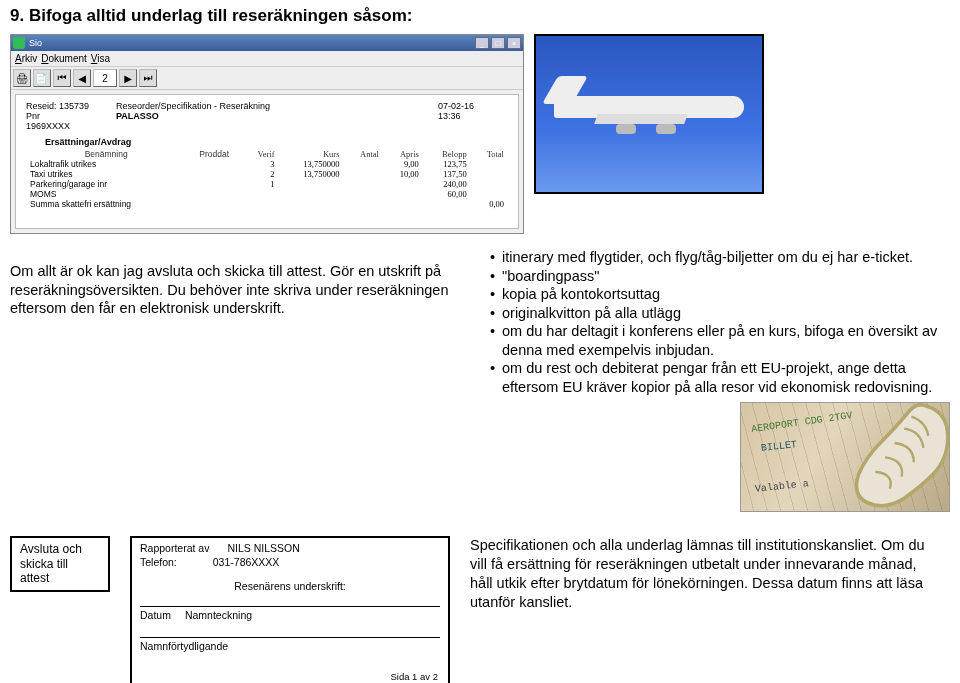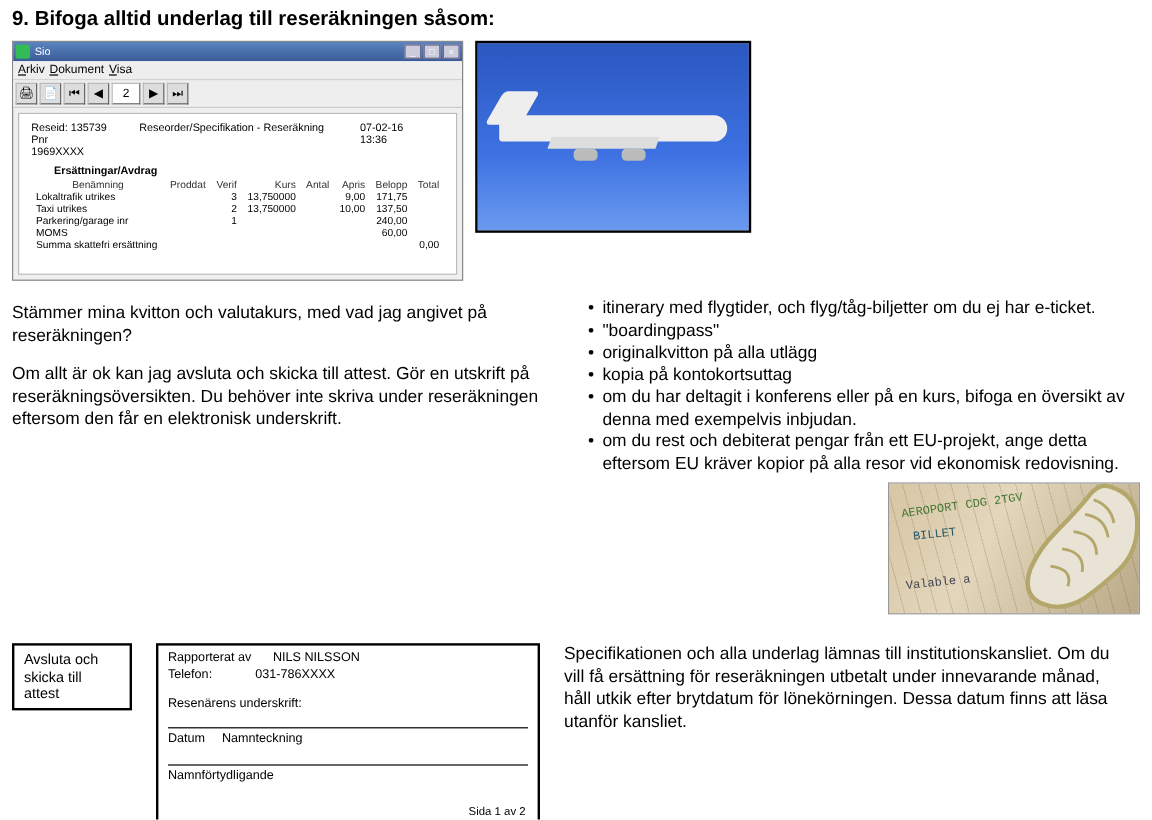--- a/index.html
+++ b/index.html
@@ -12,21 +12,21 @@
     color: #000;
     padding: 6px 10px;
   }
   .title {
     font-weight: bold;
     font-size: 17px;
     margin-bottom: 8px;
   }
   .top-row { display: flex; gap: 10px; }
   .app-window {
-    width: 376px;
+    width: 514px;
     border: 1px solid #888;
     background: #efefef;
     font-size: 10px;
   }
   .titlebar {
     display: flex;
     background: linear-gradient(#5a84c0,#3a5c98);
     color: #fff;
     height: 16px;
     align-items: center;
@@ -45,21 +45,21 @@
   .tbtn { width:18px; height:18px; background:#ddd; border:1px outset #bbb; display:flex; align-items:center; justify-content:center; font-size:10px;}
   .pagebox { background:#fff; margin:4px; border:1px solid #bbb; padding:6px 10px; height:135px; }
   .doc-head { display:flex; font-size:9px; }
   .doc-head .col { flex:1; }
   .doc-head .col.c1 { flex:0 0 90px;}
   .doc-head .col.c3 { text-align:left; flex:0 0 70px;}
   .doc-sect { font-weight:bold; font-size:9px; margin-top:6px;margin-left:19px;}
   .tbl { font-size:8.5px; width:100%; border-collapse:collapse; margin-top:2px;}
   .tbl th { text-align:center; font-weight:normal; color:#333; padding:0 4px; }
   .tbl td { padding:0 4px; }
-  .tbl .r { text-align:right; }
+  .tbl .r { text-align:right;font-family:Liberation Serif, serif; }
   .airplane {
     width: 230px; height: 160px;
     background: linear-gradient(180deg,#2a57c0,#3e72e2 60%,#6a9af0);
     border: 2px solid #000;
     position: relative;
     overflow:hidden;
   }
   .plane-body { position:absolute; width:190px; height:22px; background:#eee; top:60px; left:18px; border-radius:10px 40px 40px 10px; }
   .plane-tail { position:absolute; width:30px; height:28px; background:#eee; top:40px; left:14px; transform: skewX(-30deg); border-radius:4px;}
   .plane-wing { position:absolute; width:90px; height:10px; background:#ddd; top:78px; left:60px; transform: skewX(-20deg);}
@@ -140,20 +140,21 @@
     </div>
     <div class="pagebox">
       <div class="doc-head">
         <div class="col c1">
           <div><span>Reseid:</span> <span>135739</span></div>
           <div><span>Pnr</span></div>
           <div><span>1969XXXX</span></div>
         </div>
         <div class="col">
           <div>Reseorder/Specifikation - Reseräkning</div>
+          <div style="font-weight:bold">PALASSO</div>
         </div>
         <div class="col c3">
           <div>07-02-16</div>
           <div>13:36</div>
         </div>
       </div>
       <div class="doc-sect">Ersättningar/Avdrag</div>
       <table class="tbl">
         <tbody>
             <tr>
@@ -166,21 +167,21 @@
           <th class="r">Belopp</th>
           <th class="r">Total</th>
         </tr>
         <tr>
               <td>Lokaltrafik utrikes</td>
               <td></td>
               <td class="r">3</td>
               <td class="r">13,750000</td>
               <td></td>
               <td class="r">9,00</td>
-              <td class="r">171,75</td>
+              <td class="r">123,75</td>
               <td></td>
             </tr>
         <tr>
               <td>Taxi utrikes</td>
               <td></td>
               <td class="r">2</td>
               <td class="r">13,750000</td>
               <td></td>
               <td class="r">10,00</td>
               <td class="r">137,50</td>
@@ -225,29 +226,28 @@
     <div class="plane-tail"></div>
     <div class="plane-body"></div>
     <div class="plane-wing"></div>
     <div class="plane-eng1"></div>
     <div class="plane-eng2"></div>
   </div>
 </div>
 
 <div class="mid-row">
   <div class="left-col">
-    <p class="para">Stämmer mina kvitton och valutakurs, med vad jag angivet på reseräkningen?</p>
     <p class="para" style="margin-top:14px">Om allt är ok kan jag avsluta och skicka till attest. Gör en utskrift på reseräkningsöversikten. Du behöver inte skriva under reseräkningen eftersom den får en elektronisk underskrift.</p>
   </div>
   <div class="right-col">
     <ul class="bullets">
       <li>itinerary med flygtider, och flyg/tåg-biljetter om du ej har e-ticket.</li>
       <li>"boardingpass"</li>
+      <li>kopia på kontokortsuttag</li>
       <li>originalkvitton på alla utlägg</li>
-      <li>kopia på kontokortsuttag</li>
       <li>om du har deltagit i konferens eller på en kurs, bifoga en översikt av denna med exempelvis inbjudan.</li>
       <li>om du rest och debiterat pengar från ett EU-projekt, ange detta eftersom EU kräver kopior på alla resor vid ekonomisk redovisning.</li>
     </ul>
     <div class="boarding-img">
       <div class="stub-lines"></div>
       <div class="stub-text">AEROPORT CDG 2TGV</div>
       <div class="stub-text2">BILLET</div>
       <div class="stub-text3">Valable a</div>
       <div class="shoe">
         <svg viewBox="0 0 100 100">
@@ -267,21 +267,21 @@
 
   <div class="sig-box">
     <div class="row">
       <span class="lbl">Rapporterat av</span>
       <span style="padding-left:12px;font-family:Arial;">NILS NILSSON</span>
     </div>
     <div class="row">
       <span class="lbl">Telefon:</span>
       <span style="padding-left:30px;">031-786XXXX</span>
     </div>
-    <div style="margin-top:12px;">Resenärens underskrift:</div>
+    <div style="margin-top:12px;text-align:center;">Resenärens underskrift:</div>
     <div class="row" style="margin-top:4px;">
         <div class="und"></div>
       </div>
     <div class="row" style="gap:14px;">
       <span>Datum</span>
       <span>Namnteckning</span>
     </div>
     <div class="row" style="margin-top:6px;">
         <div class="und"></div>
       </div>

